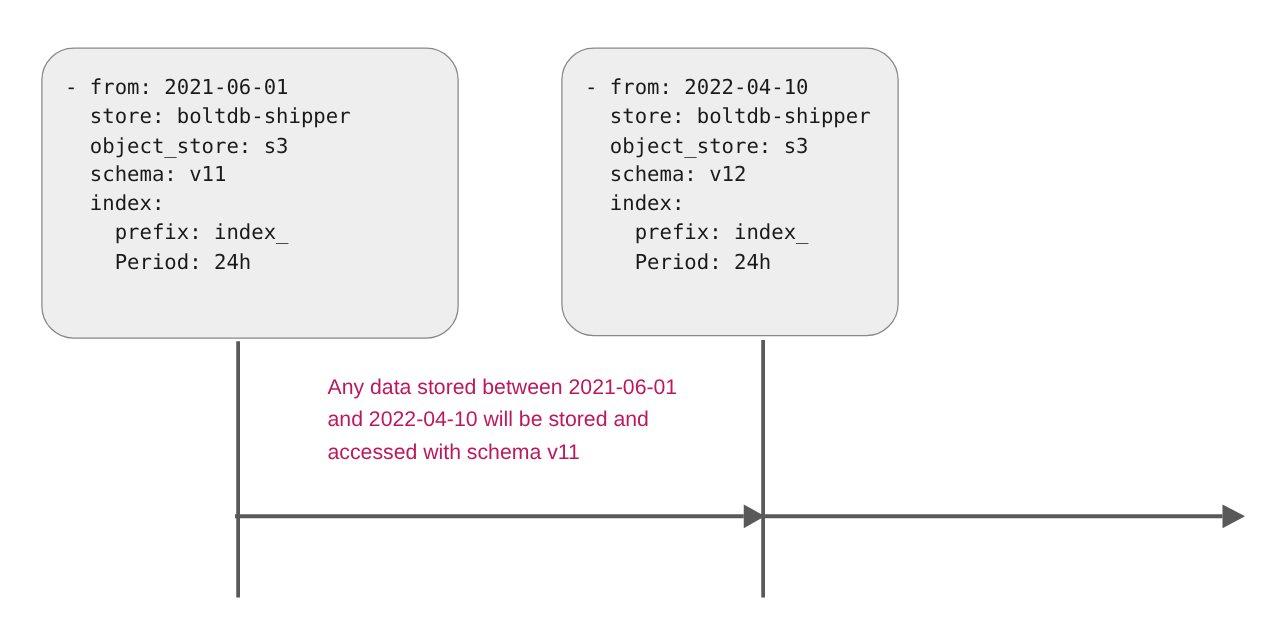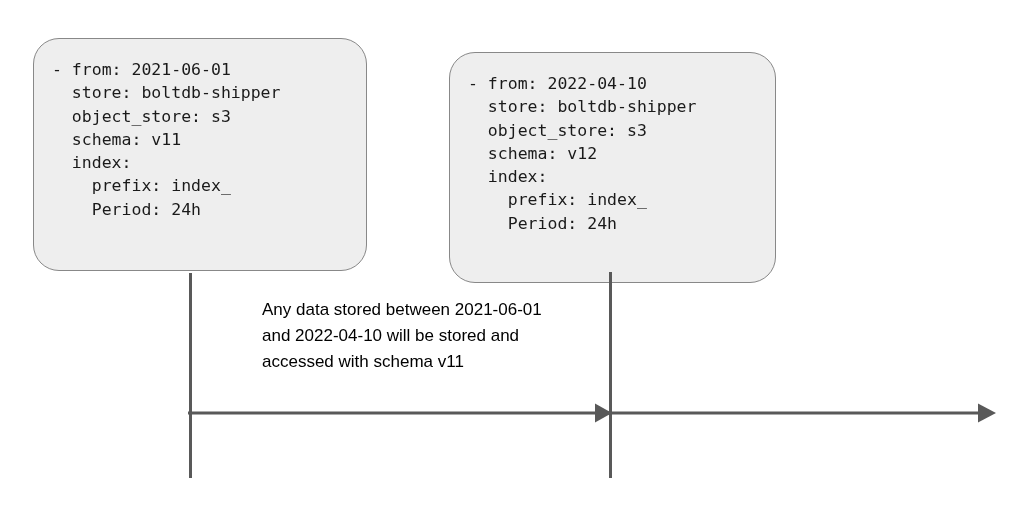--- a/index.html
+++ b/index.html
@@ -20,21 +20,21 @@
 
   
   .config-box {
     position: absolute;
     box-sizing: border-box;
     background: #eeeeee;
     border: 1.6px solid #888888;
     border-radius: 26px;
   }
   #config-box-1 { left: 33px;  top: 38px; width: 334px; height: 233px; }
-  #config-box-2 { left: 449px; top: 52px; width: 327px; height: 231px; }
+  #config-box-2 { left: 449px; top: 38px; width: 270px; height: 231px; }
 
   .config-text {
     position: absolute;
     left: 18px;
     top: 19px;
     margin: 0;
     font-family: "DejaVu Sans Mono", monospace;
     font-size: 16.5px;
     line-height: 23.3px;
     color: #1a1a1a;
@@ -59,21 +59,21 @@
   #tl-arrow-1-svg { left: 188px; top: 398px; width: 428px; height: 30px; }
   #tl-arrow-2-svg { left: 608px; top: 398px; width: 400px; height: 30px; }
 
   
   .annotation {
     position: absolute;
     margin: 0;
     font-family: "Liberation Sans", sans-serif;
     font-size: 17px;
     line-height: 25.8px;
-    color: #000000;
+    color: #be185d;
     white-space: pre-line;
   }
   #annotation-1 { left: 262px; top: 297px; width: 290px; }
   #annotation-2 { left: 663px; top: 297px; width: 290px; }
 </style>
 </head>
 <body>
 
 <div id="canvas">
 

